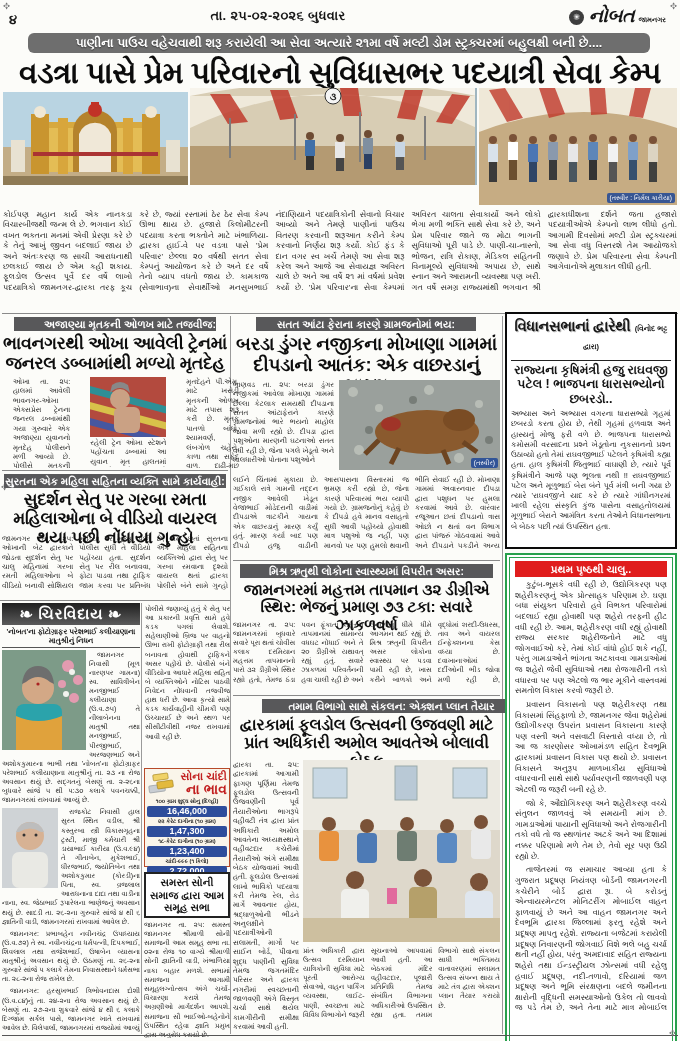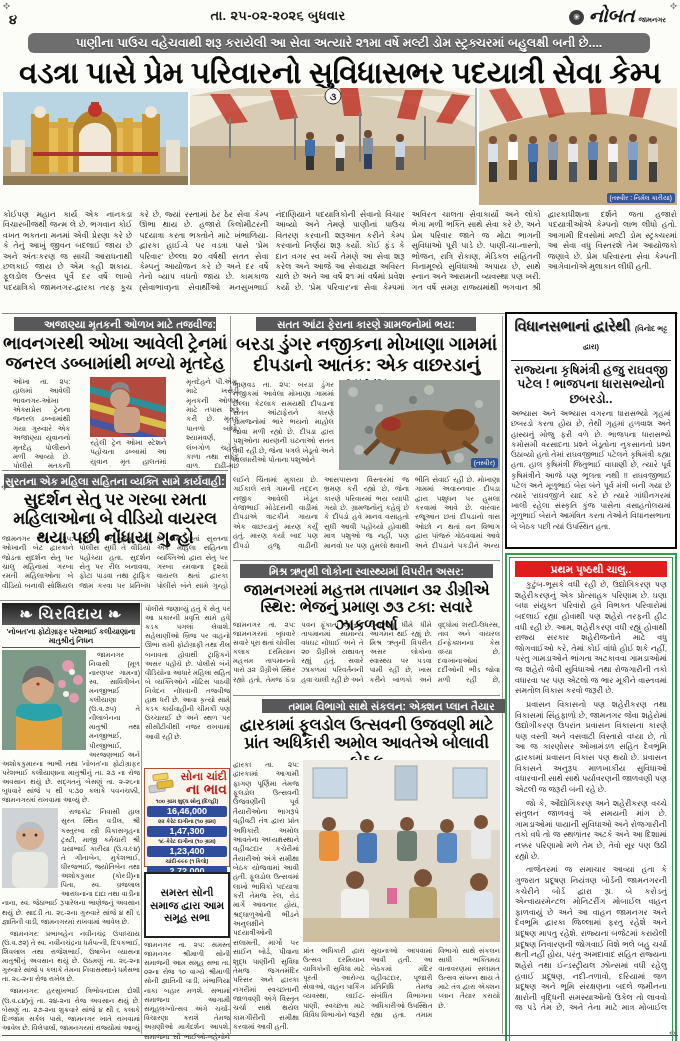--- a/index.html
+++ b/index.html
@@ -44,21 +44,21 @@
            font-weight:900;line-height:22px;letter-spacing:1px;}
   .obit-sub{font-size:7.4px;font-weight:bold;text-align:center;line-height:1.25;border-bottom:1px solid #555;padding-bottom:1px;}
   .obit-flow{font-size:6.9px;line-height:1.32;text-align:justify;overflow:hidden;}
   .obit-flow p{margin:0 0 3px 0;text-indent:8px;}
   .goldbox{border:1px solid #b74a2a;background:#faf5ea;box-sizing:border-box;padding:2px;}
   .gold-title{color:#c21f1f;font-weight:900;text-align:right;line-height:1.02;}
   .gold-label{font-size:5.6px;font-weight:bold;text-align:center;color:#222;margin-top:1px;}
   .gold-pill{background:#2e4d9b;color:#fff;font-weight:bold;font-size:9px;text-align:center;
              line-height:11px;border-radius:2px;margin-top:1px;}
   .soni-head{border:2px solid #222;font-size:10.5px;font-weight:900;text-align:center;line-height:1.2;
-             padding:12px 1px;background:#fff;}
+             padding:2px 1px;background:#fff;}
   .flexrow{display:flex;}
 </style>
 </head>
 <body>
 
 <div class="page">
 
   <span class="abs orn" style="left:3px;top:2px;">✥</span>
   <span class="abs orn" style="right:3px;top:2px;">✥</span>
   <div class="abs pagenum" style="left:9px;top:12px;">૪</div>

